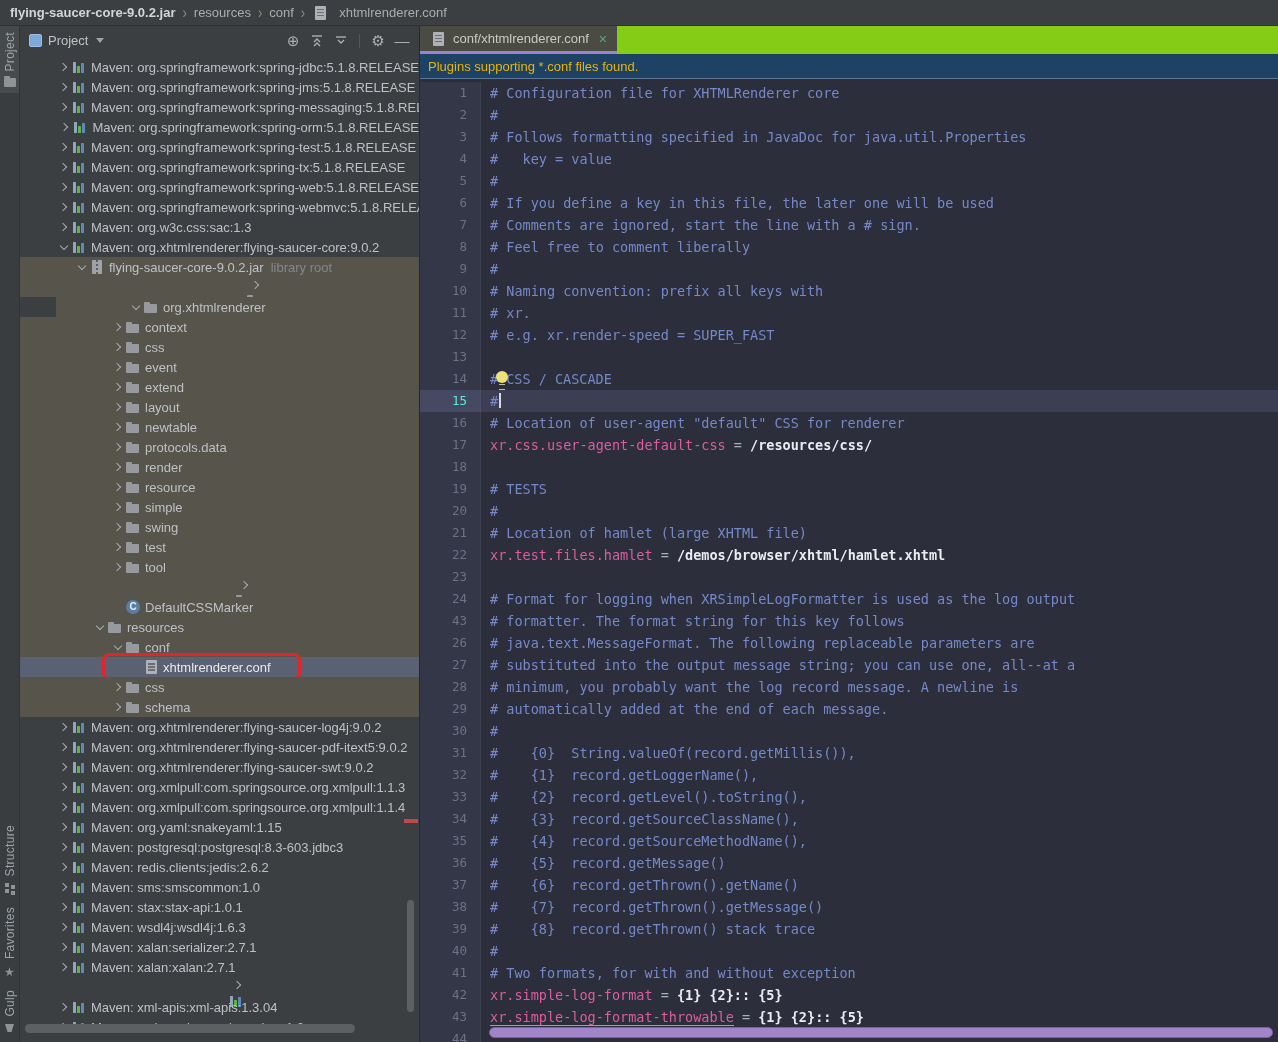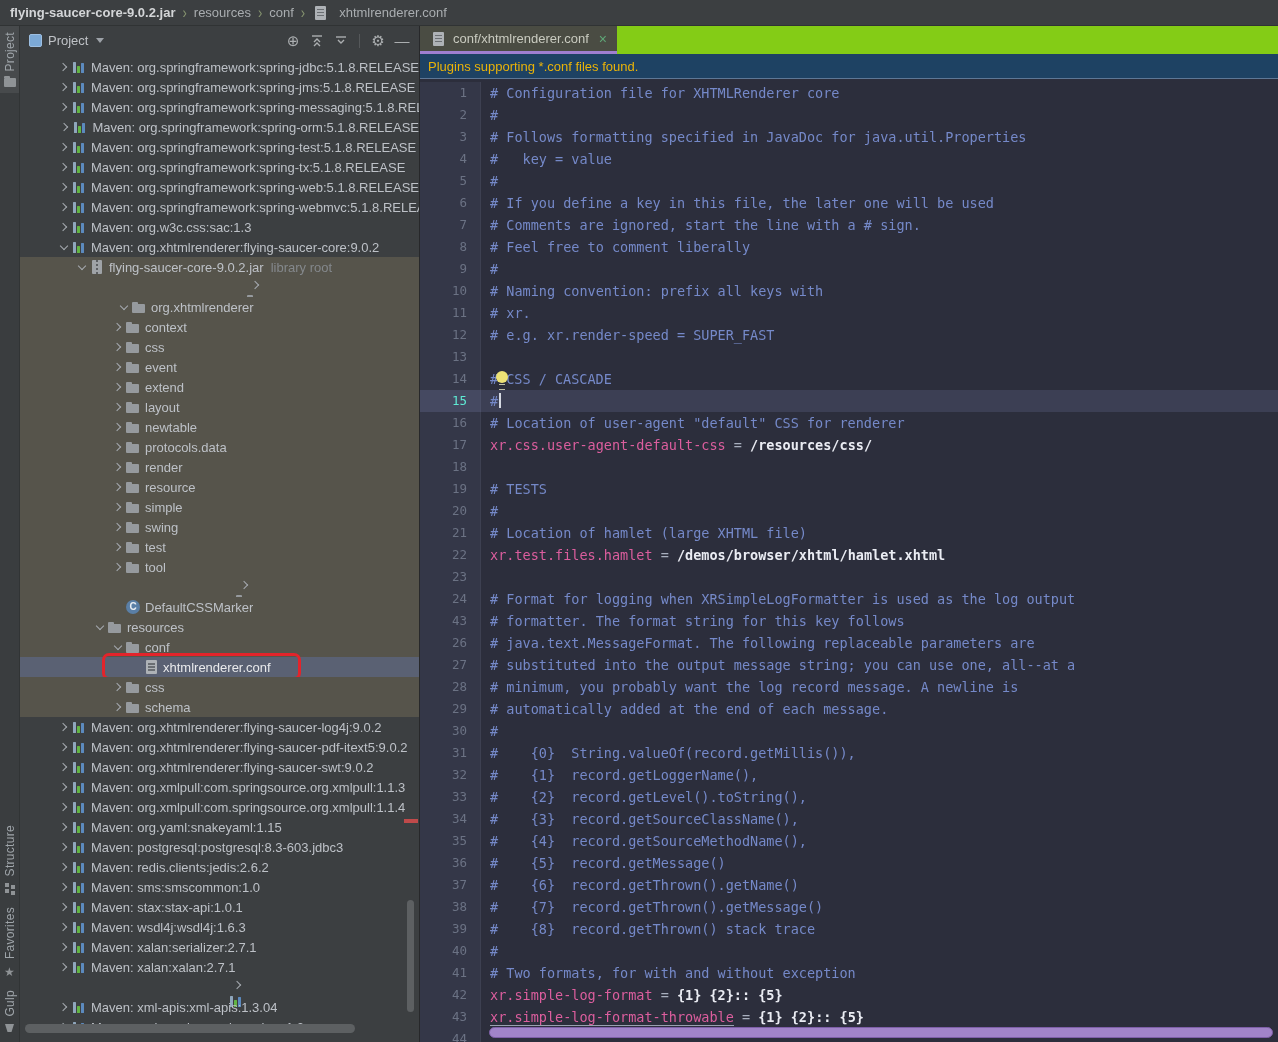--- a/index.html
+++ b/index.html
@@ -290,21 +290,21 @@
             <span class="tlabel">flying-saucer-core-9.0.2.jar</span>
             <span class="tsuffix">library root</span>
           </div>
           <div class="trow olive" style="padding-left: 72px; flex-direction: column;">
             <span class="chev r">
               <i></i>
             </span>
             <span class="ticon ic-folder"></span>
             <span class="tlabel">META-INF</span>
           </div>
-          <div class="trow olive" style="padding-left: 96px;">
+          <div class="trow olive" style="padding-left: 72px; margin-left: 36px;">
             <span class="chev d">
               <i></i>
             </span>
             <span class="ticon ic-folder"></span>
             <span class="tlabel">org.xhtmlrenderer</span>
           </div>
           <div class="trow olive" style="padding-left: 90px;">
             <span class="chev r">
               <i></i>
             </span>

